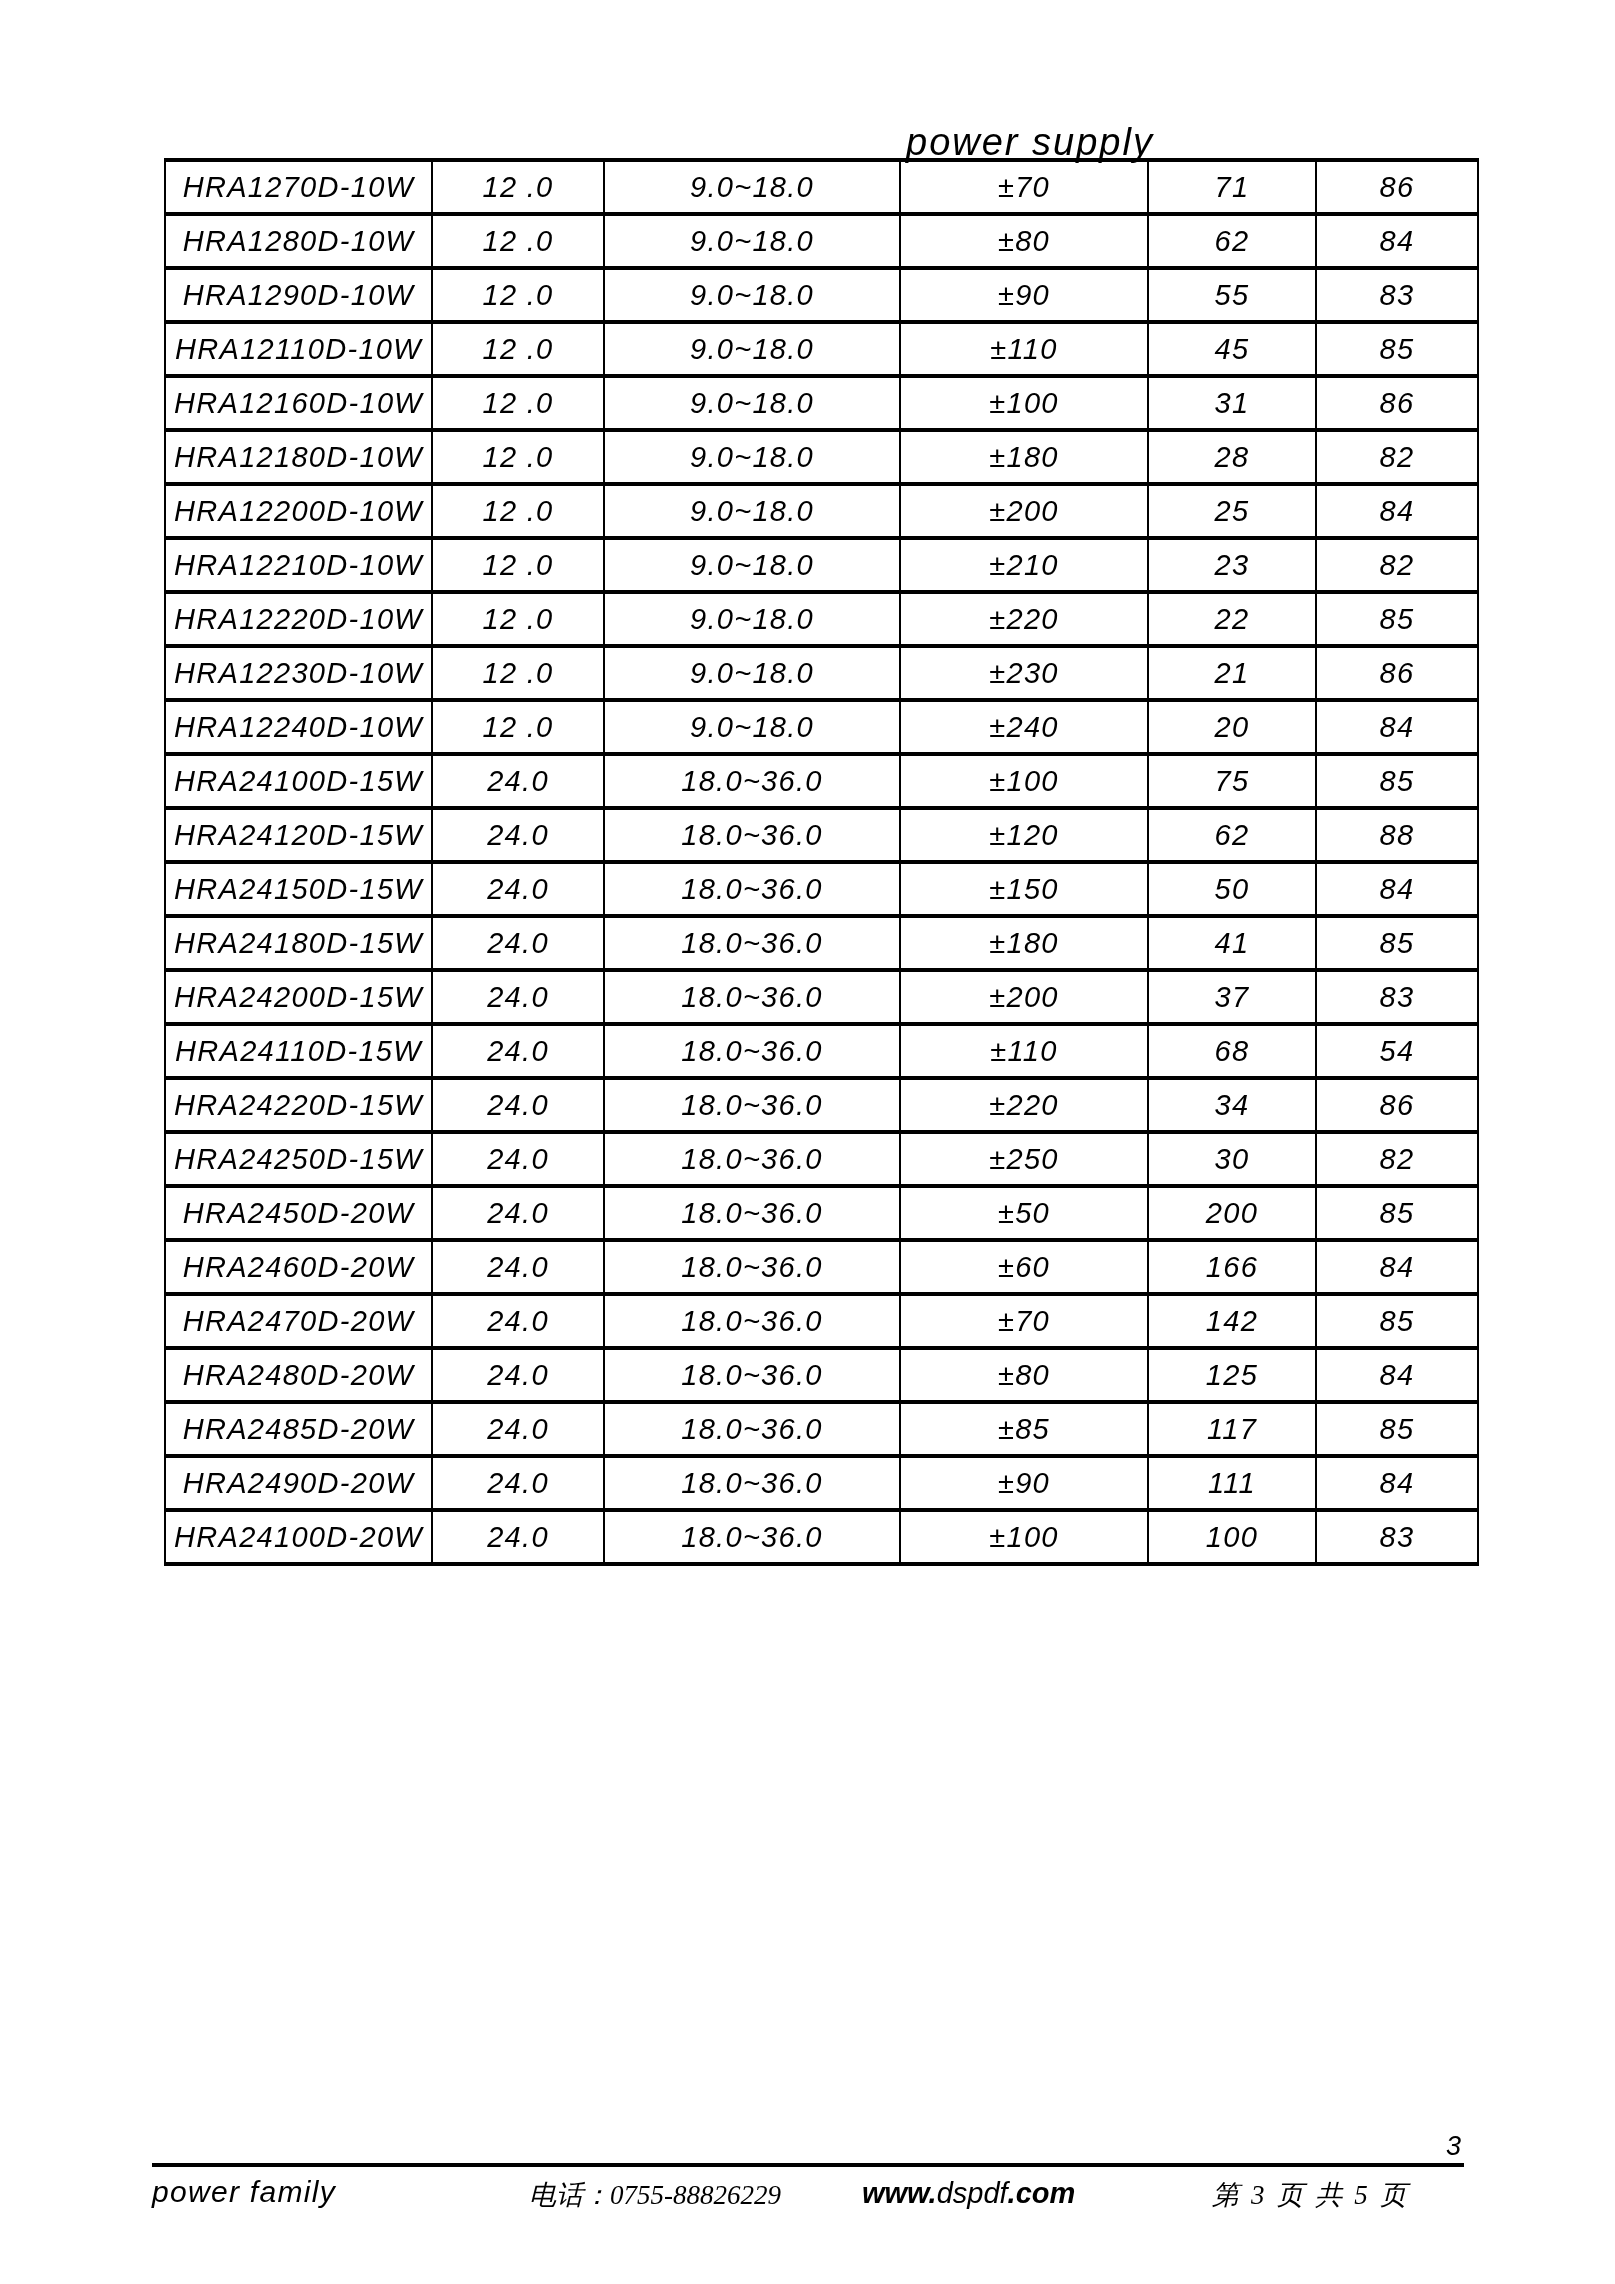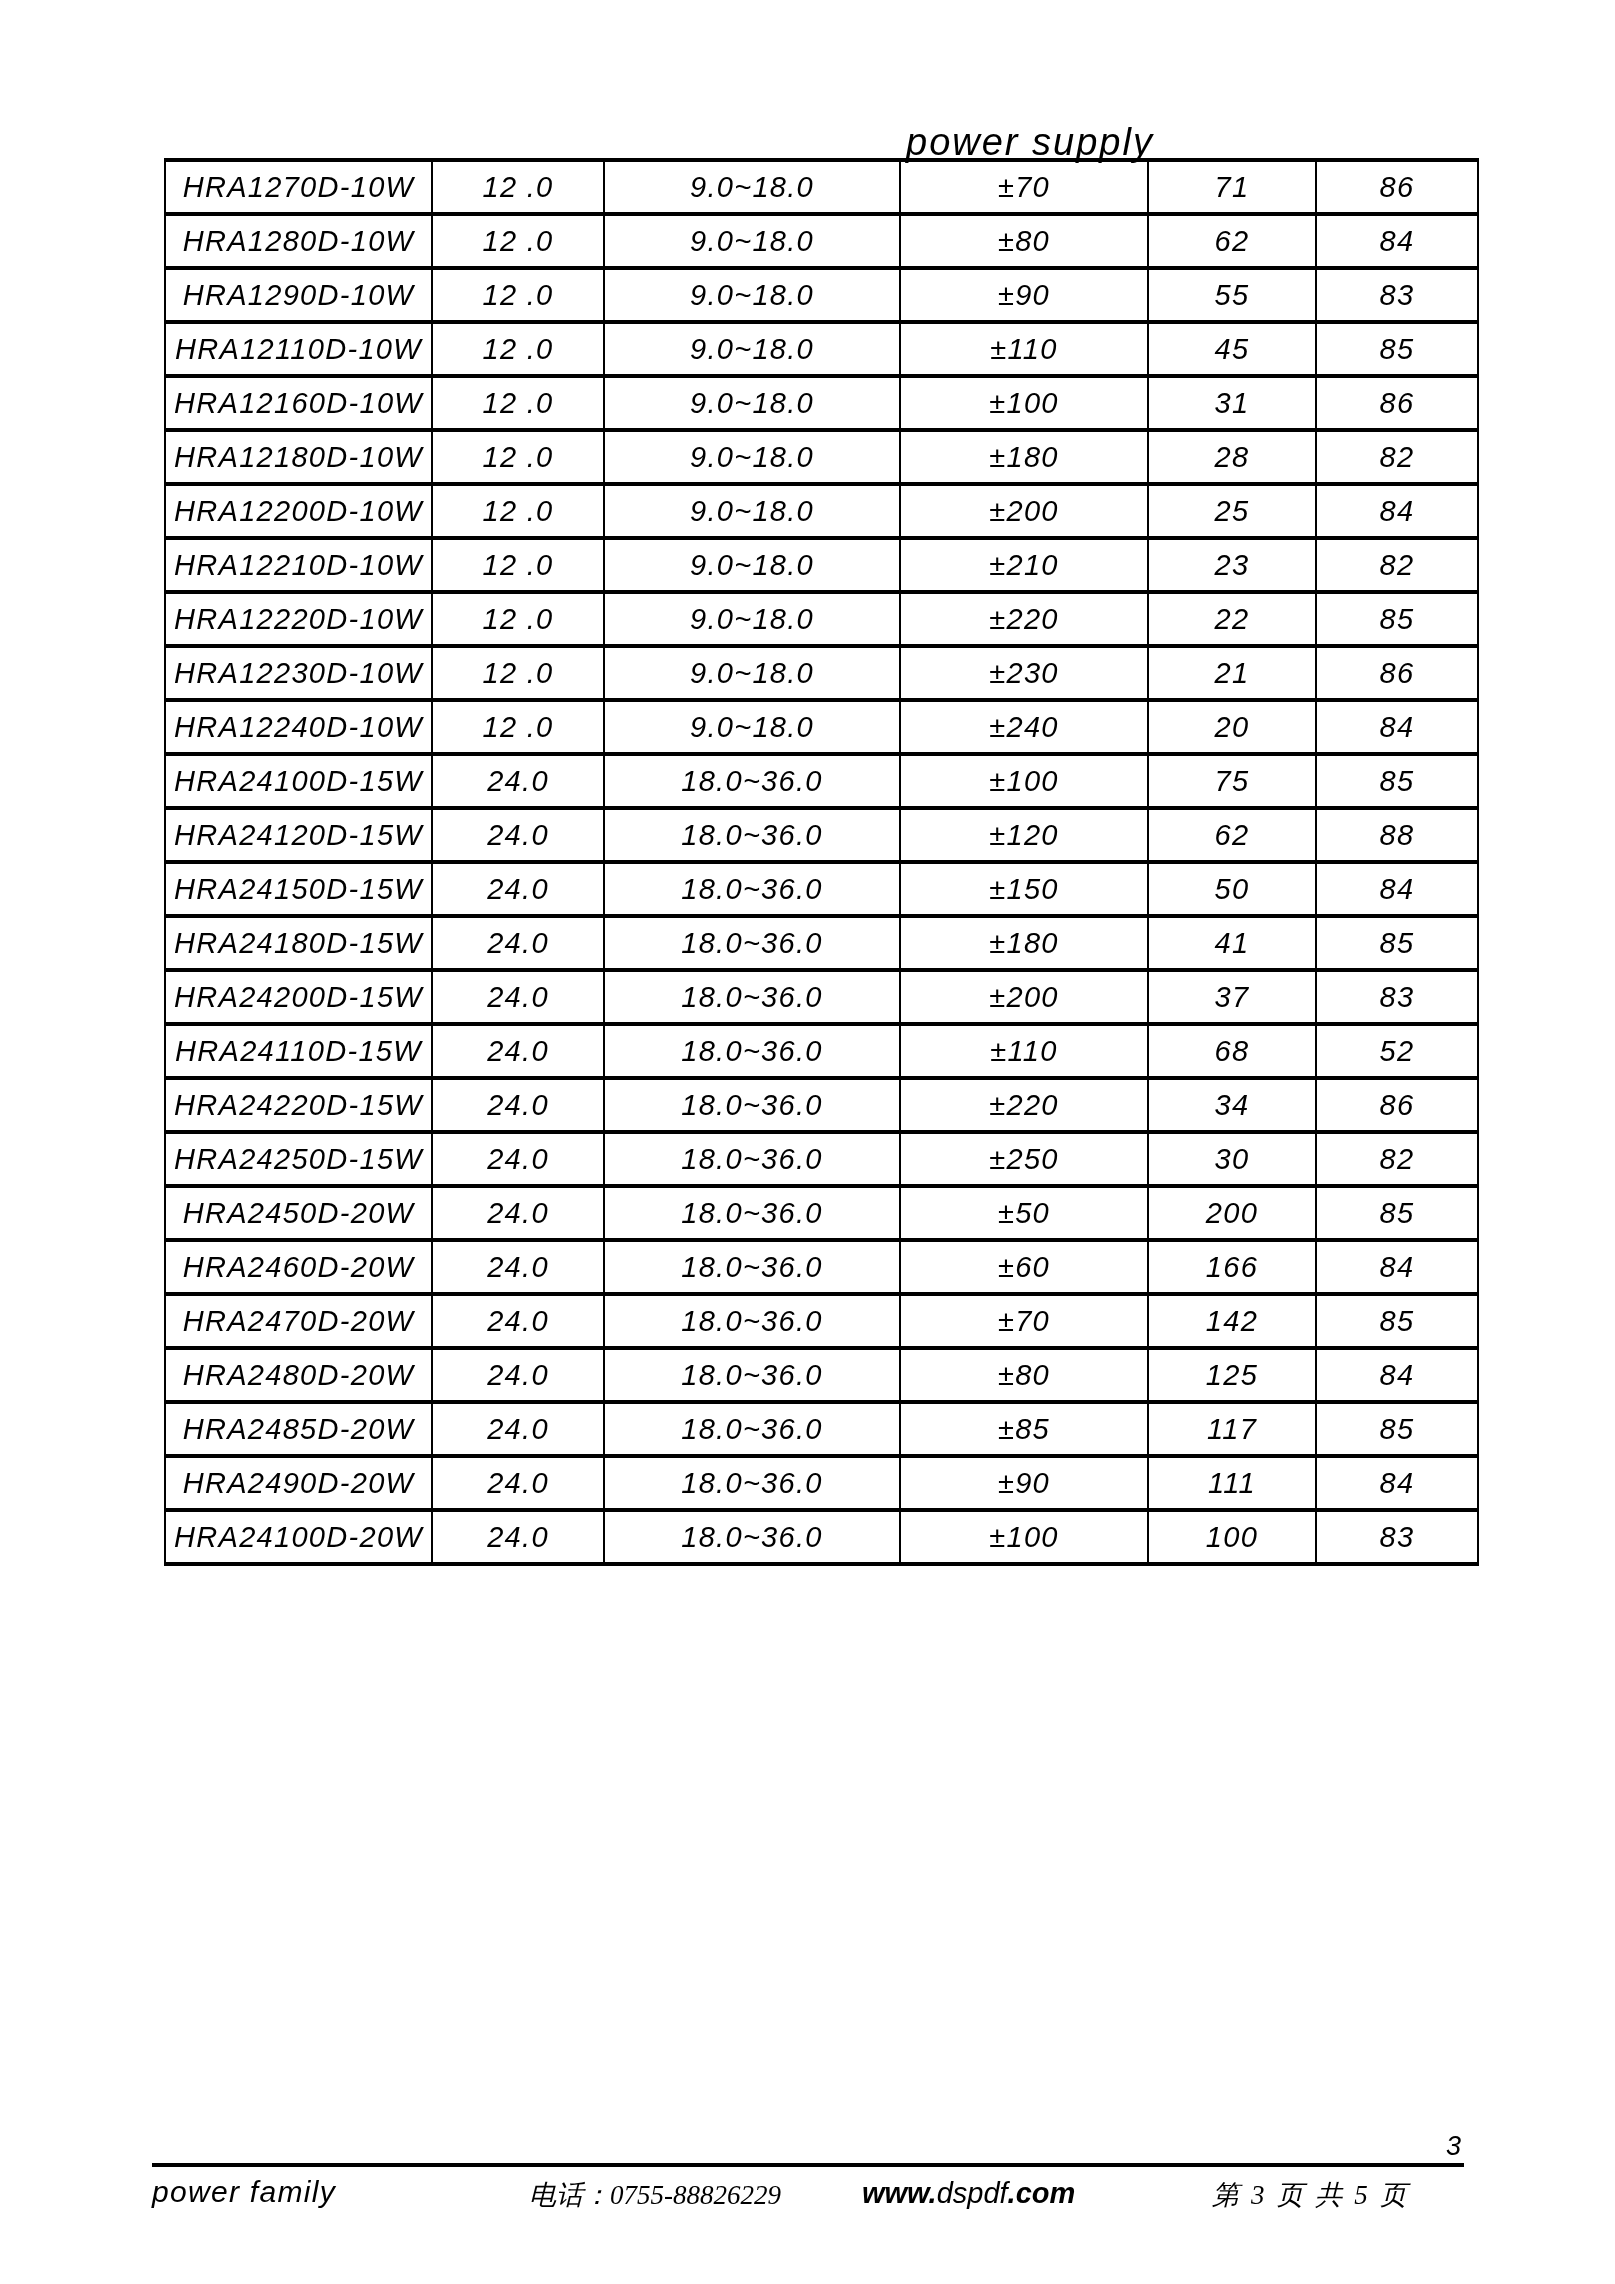--- a/index.html
+++ b/index.html
@@ -245,21 +245,21 @@
           <td>±200</td>
           <td>37</td>
           <td>83</td>
         </tr>
         <tr>
           <td>HRA24110D-15W</td>
           <td>24.0</td>
           <td>18.0~36.0</td>
           <td>±110</td>
           <td>68</td>
-          <td>52</td>
+          <td>54</td>
         </tr>
         <tr>
           <td>HRA24220D-15W</td>
           <td>24.0</td>
           <td>18.0~36.0</td>
           <td>±220</td>
           <td>34</td>
           <td>86</td>
         </tr>
         <tr>

